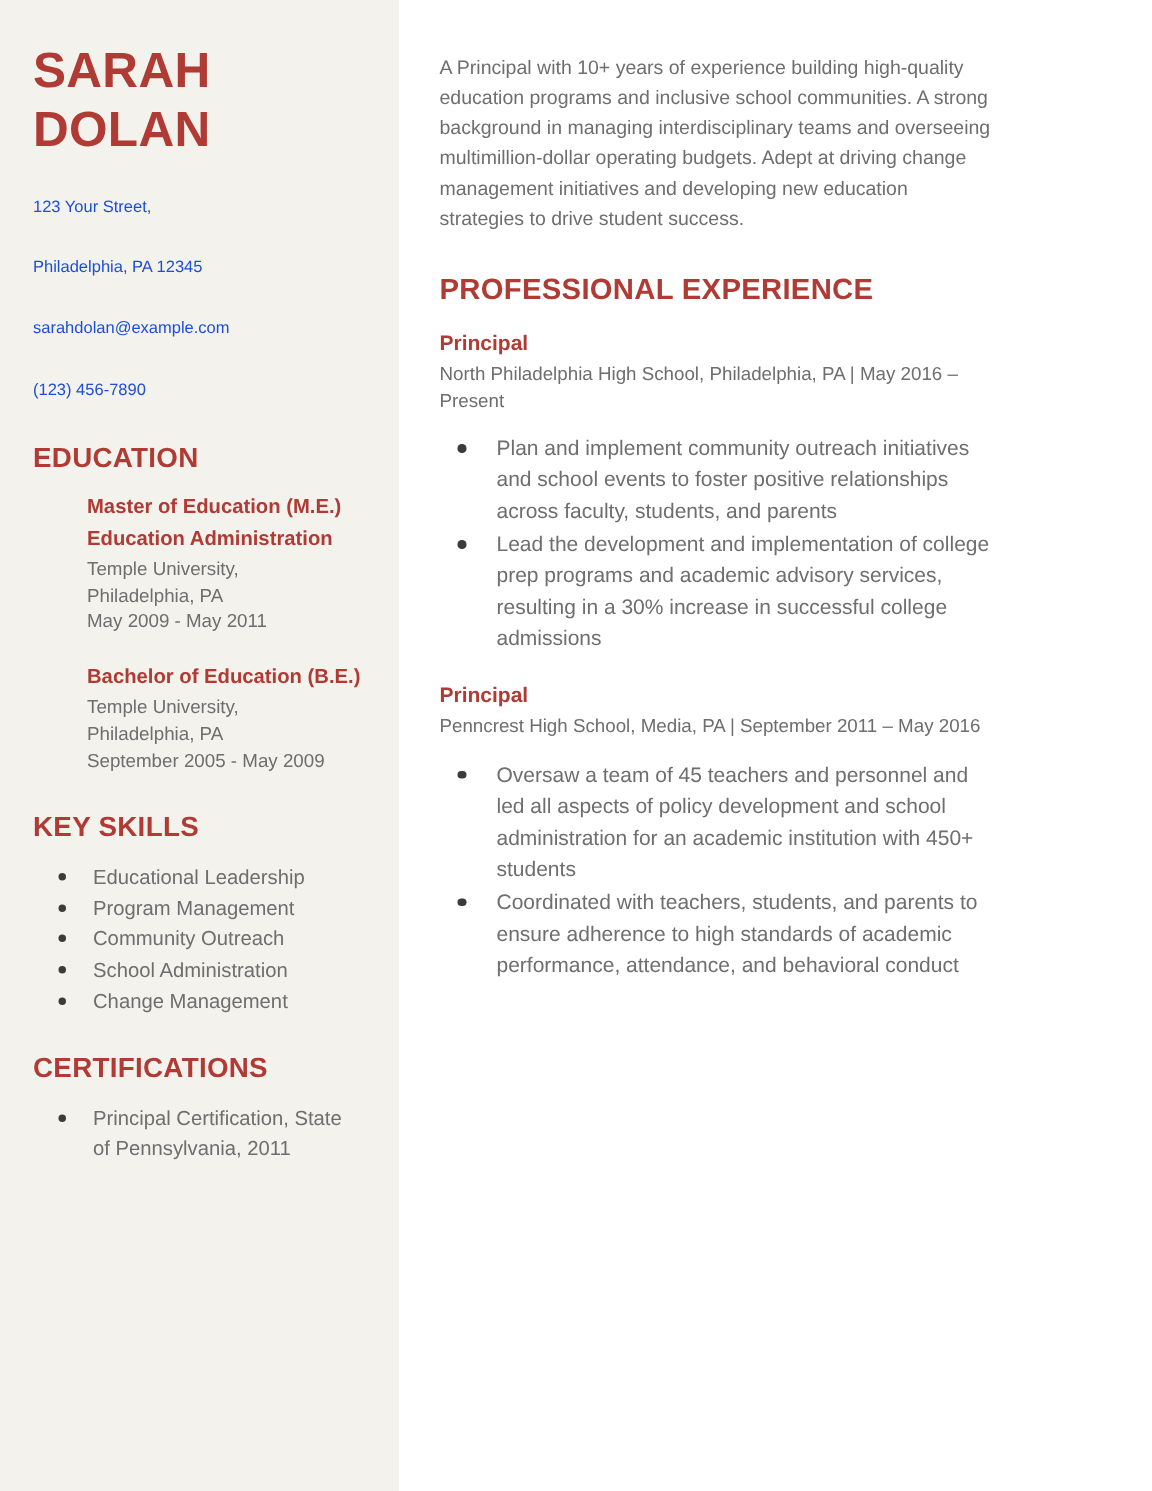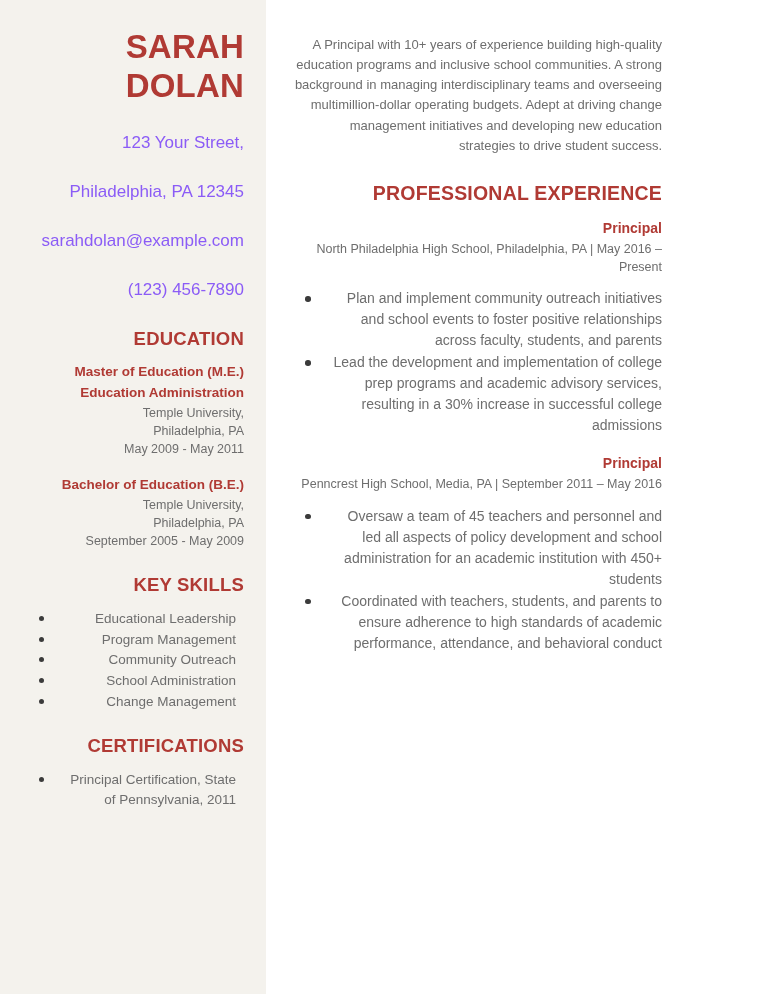--- a/index.html
+++ b/index.html
@@ -12,21 +12,20 @@
     background: #ffffff;
     font-family: "Liberation Sans", sans-serif;
     color: #6e6e6e;
     overflow: hidden;
   }
   .resume {
     display: flex;
     width: 692px;
     height: 994px;
     box-sizing: border-box;
-    text-align: right;
   }
 
   
   .sidebar {
     width: 266px;
     flex: 0 0 266px;
     background: #f4f2ed;
     box-sizing: border-box;
     padding: 28px 22px 0 22px;
   }
@@ -37,23 +36,23 @@
     color: #b03a34;
     font-size: 33px;
     font-weight: bold;
     line-height: 1.18;
     letter-spacing: 0.2px;
   }
   .contact-block {
     margin-bottom: 26px;
   }
   .contact-line {
-    font-size: 17px;
+    font-size: 11px;
     line-height: 1.42;
-    color: #8b5cf6;
+    color: #1d4ed8;
     margin-top: 25px;
   }
   .side-heading {
     color: #b03a34;
     font-size: 18.5px;
     font-weight: bold;
     letter-spacing: 0.2px;
     margin: 0 0 13px 0;
     text-transform: uppercase;
   }

